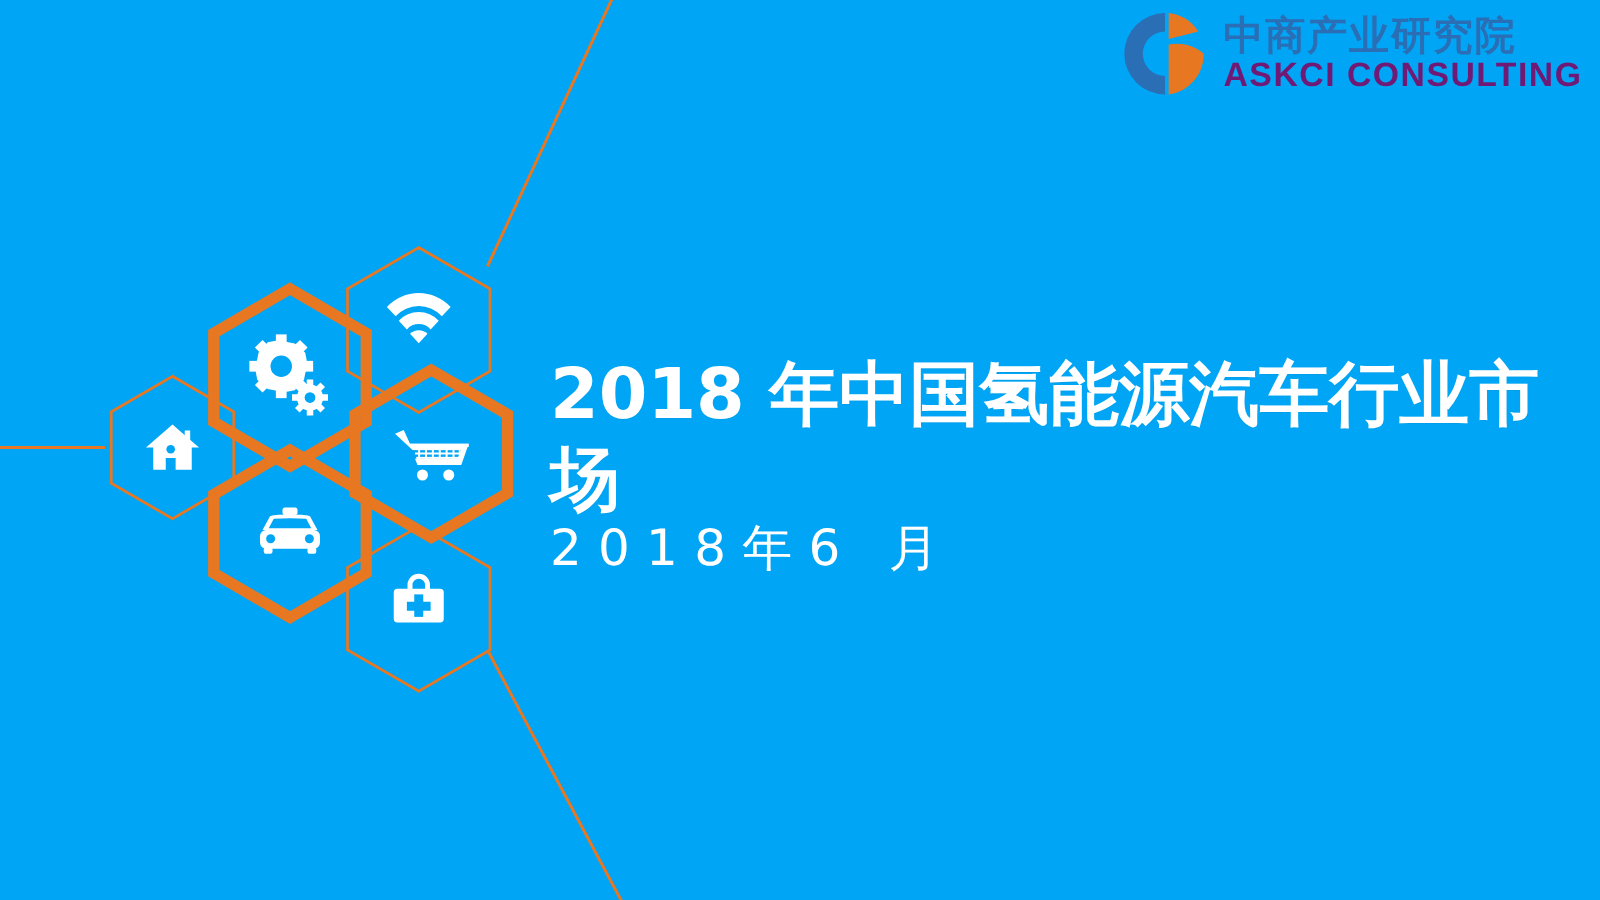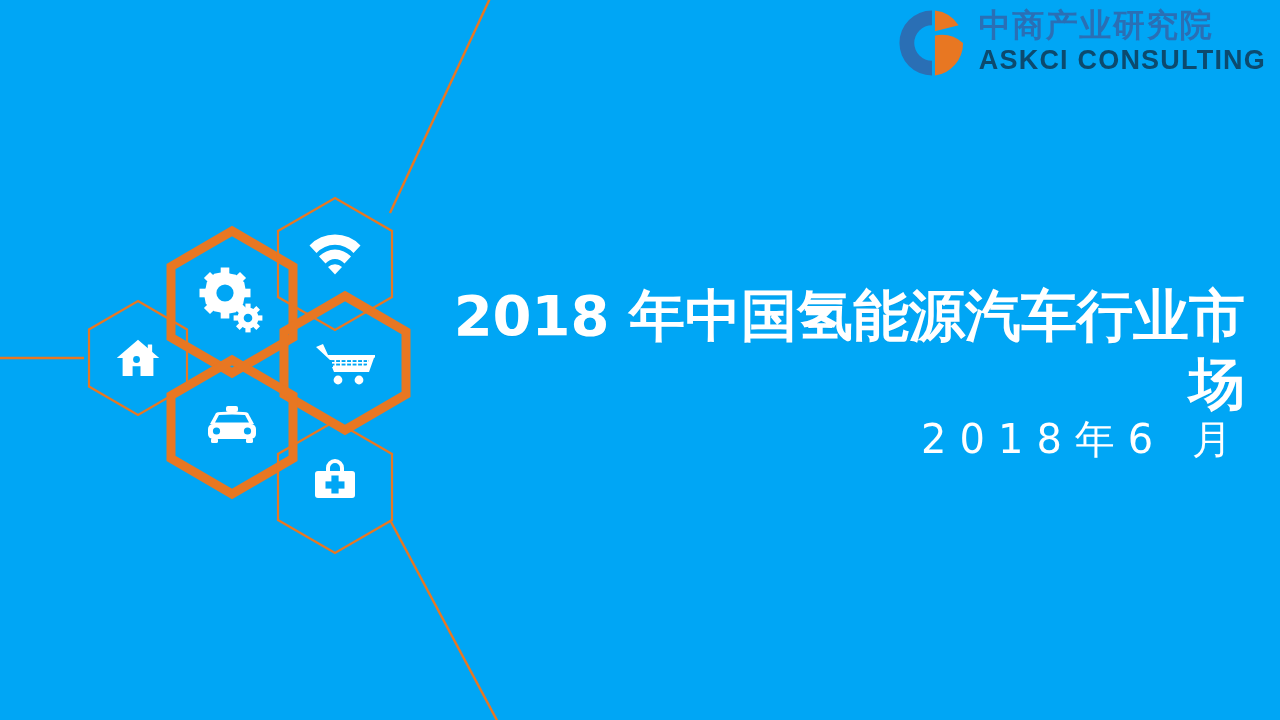--- a/index.html
+++ b/index.html
@@ -59,38 +59,38 @@
     justify-content: center;
     line-height: 1;
   }
   #logo .cn {
     font-size: 32px;
     font-weight: bold;
     color: #2a6fb5;
     letter-spacing: 1.5px;
     white-space: nowrap;
     margin-bottom: 3px;
-    font-family: Liberation Mono, monospace;
+    font-family: Liberation Serif, serif;
   }
   #logo .en {
     font-size: 27px;
     font-weight: bold;
-    color: #0c4a6e;
+    color: #701a75;
     letter-spacing: 1.2px;
     white-space: nowrap;
     font-family: "Liberation Sans", sans-serif;
   }
 
   
   #title-block {
     position: absolute;
-    left: 425px;
+    left: 440px;
     top: 282px;
     width: 820px;
-    text-align: right;
+    text-align: left;
     color: #ffffff;
   }
   #title-block .main-title {
     font-size: 56px;
     font-weight: bold;
     line-height: 1.22;
     letter-spacing: 0px;
     margin: 0;
     text-shadow: 0 1px 0 rgba(0,0,0,0.04);
     font-family: "DejaVu Sans", "Liberation Sans", sans-serif;

